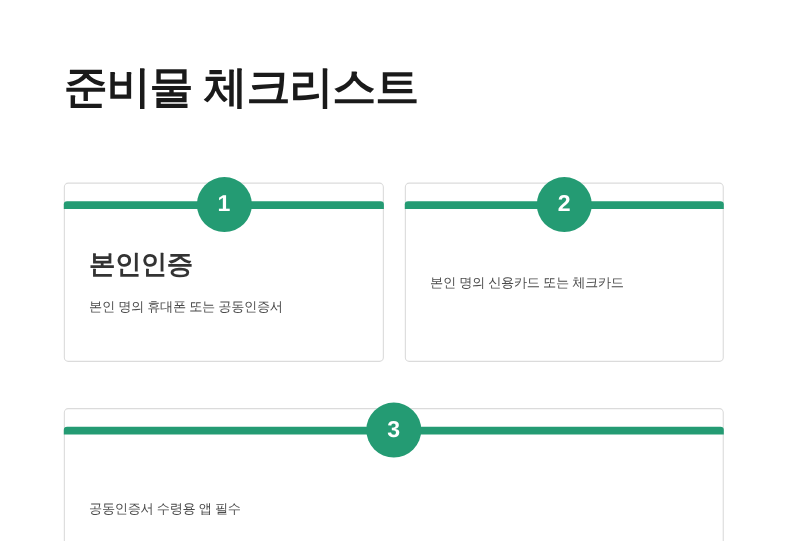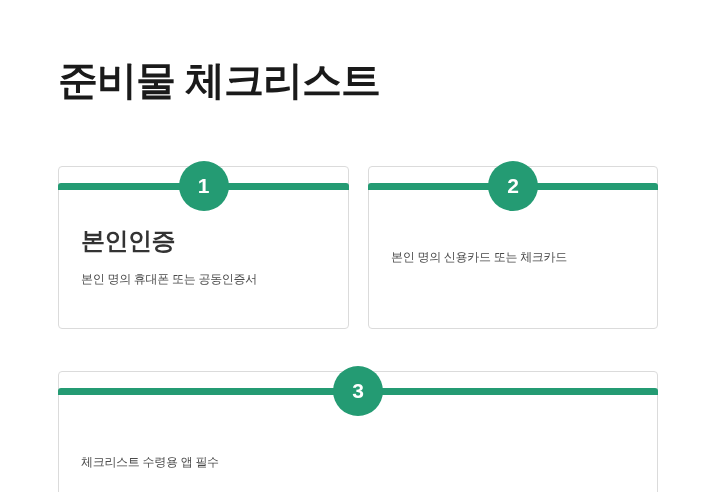--- a/index.html
+++ b/index.html
@@ -109,17 +109,17 @@
     <div class="step-badge">2</div>
     <div class="card-content">
       <p class="card-desc">본인 명의 신용카드 또는 체크카드</p>
     </div>
   </section>
 
   <section class="card card-3">
     <div class="card-top-bar"></div>
     <div class="step-badge">3</div>
     <div class="card-content">
-      <p class="card-desc">체크리스트 수령용 앱 필수</p>
+      <p class="card-desc">공동인증서 수령용 앱 필수</p>
     </div>
   </section>
 
 </div>
 
 </body></html>

